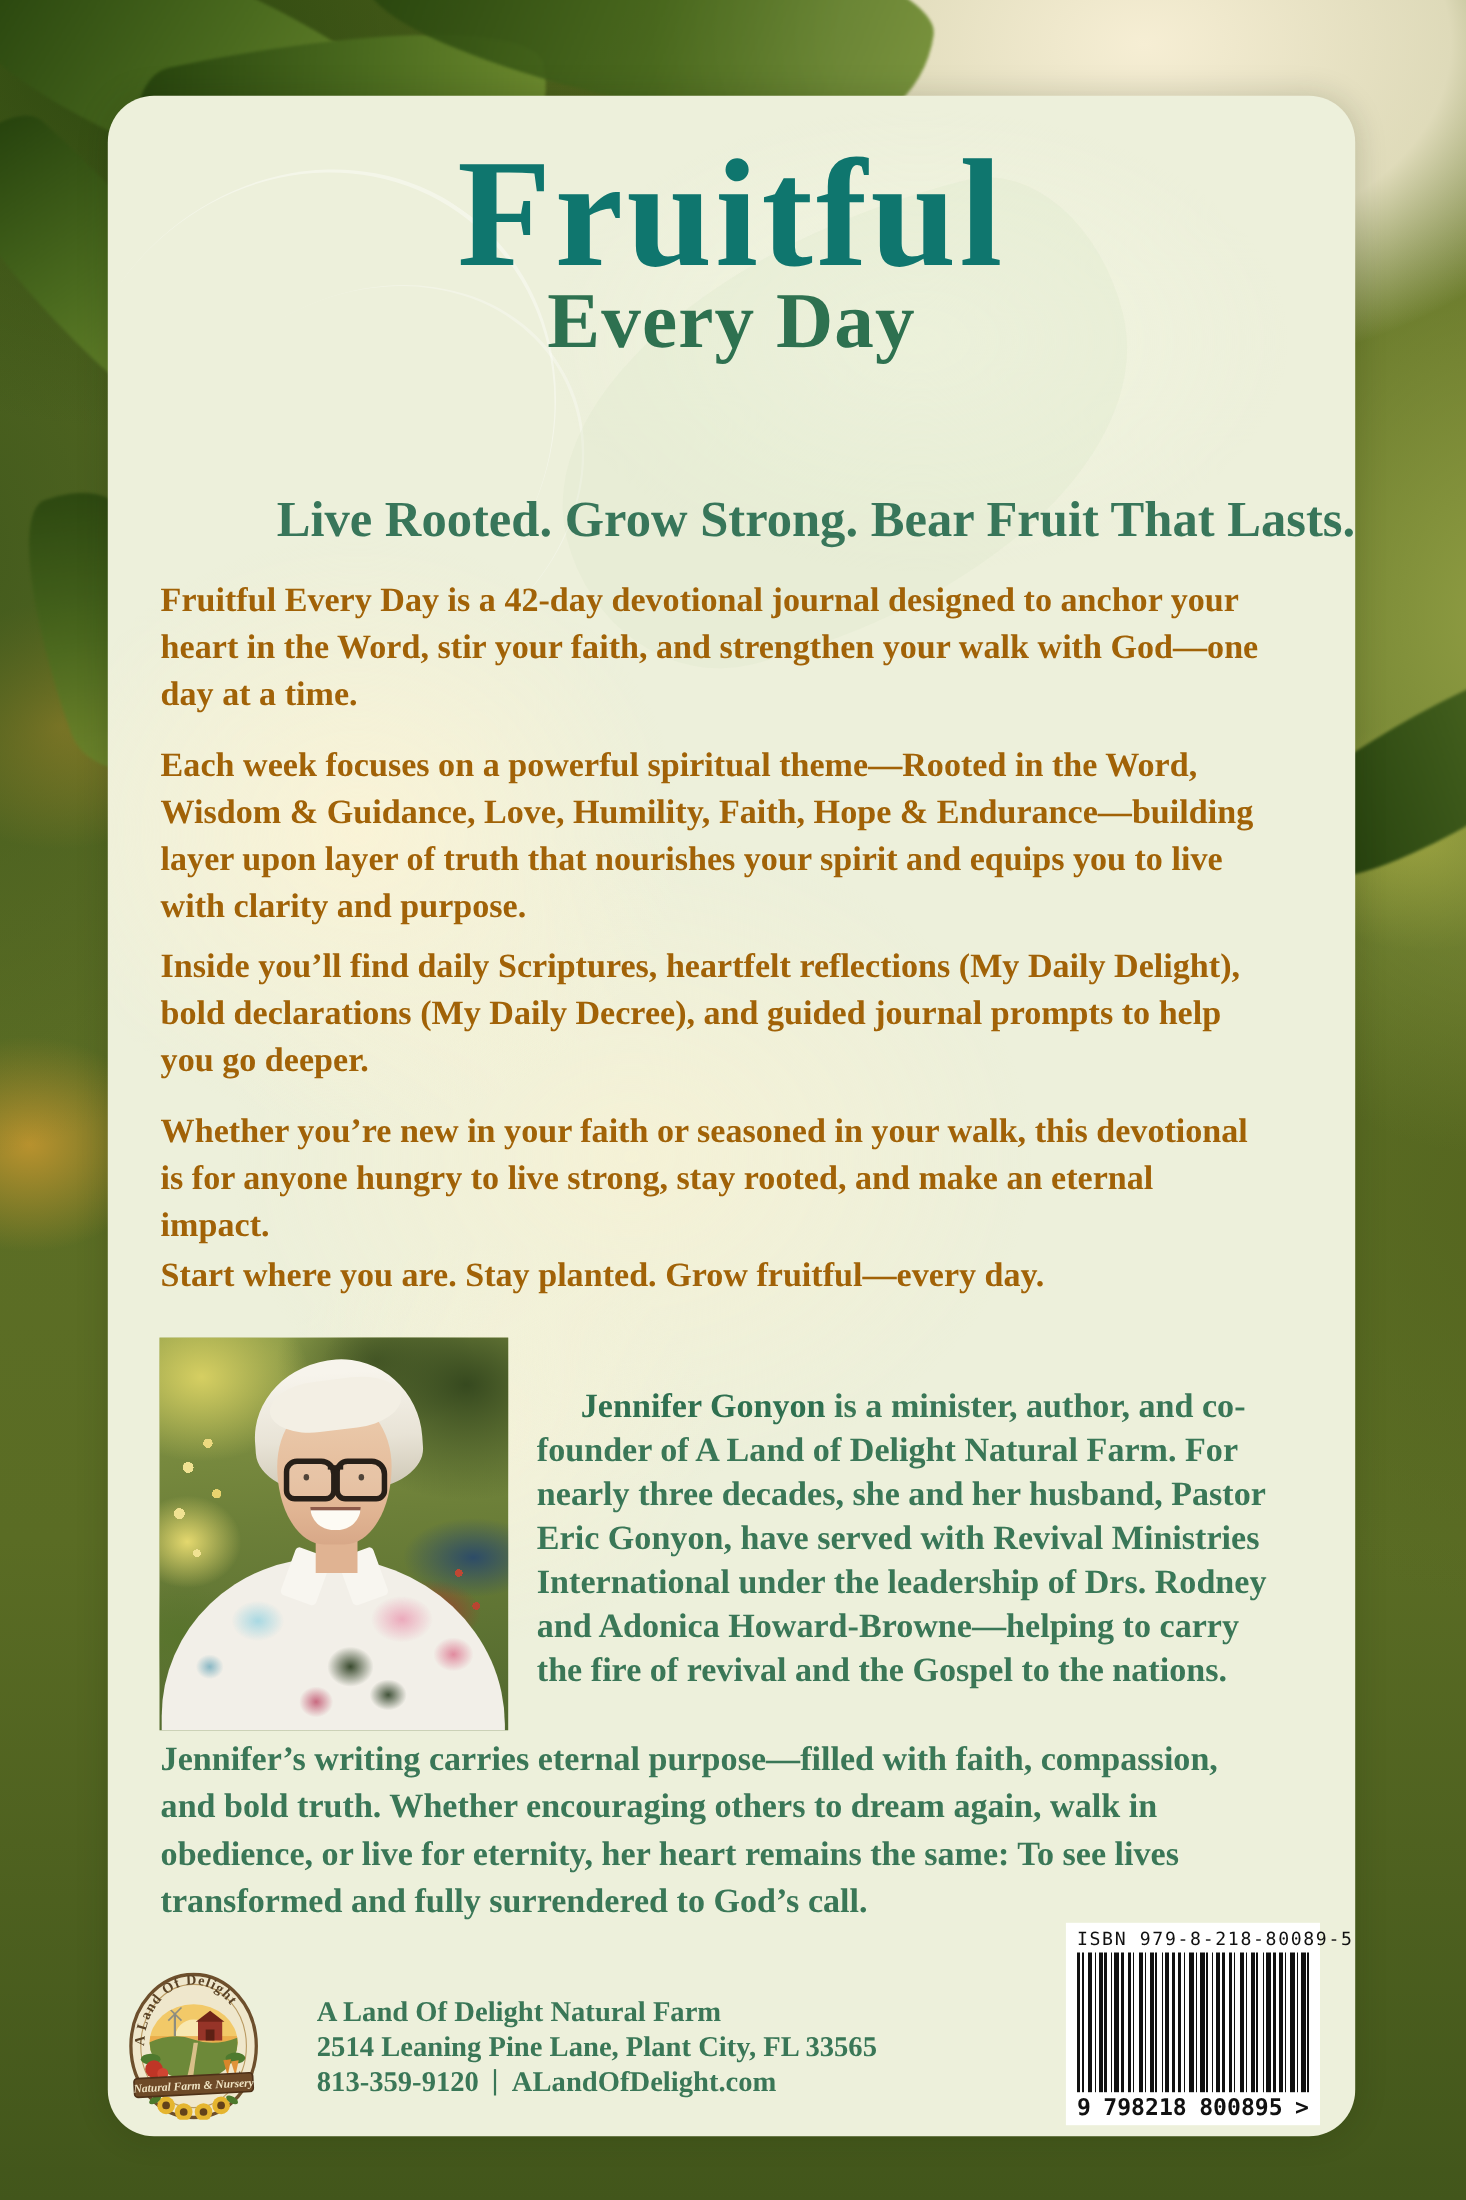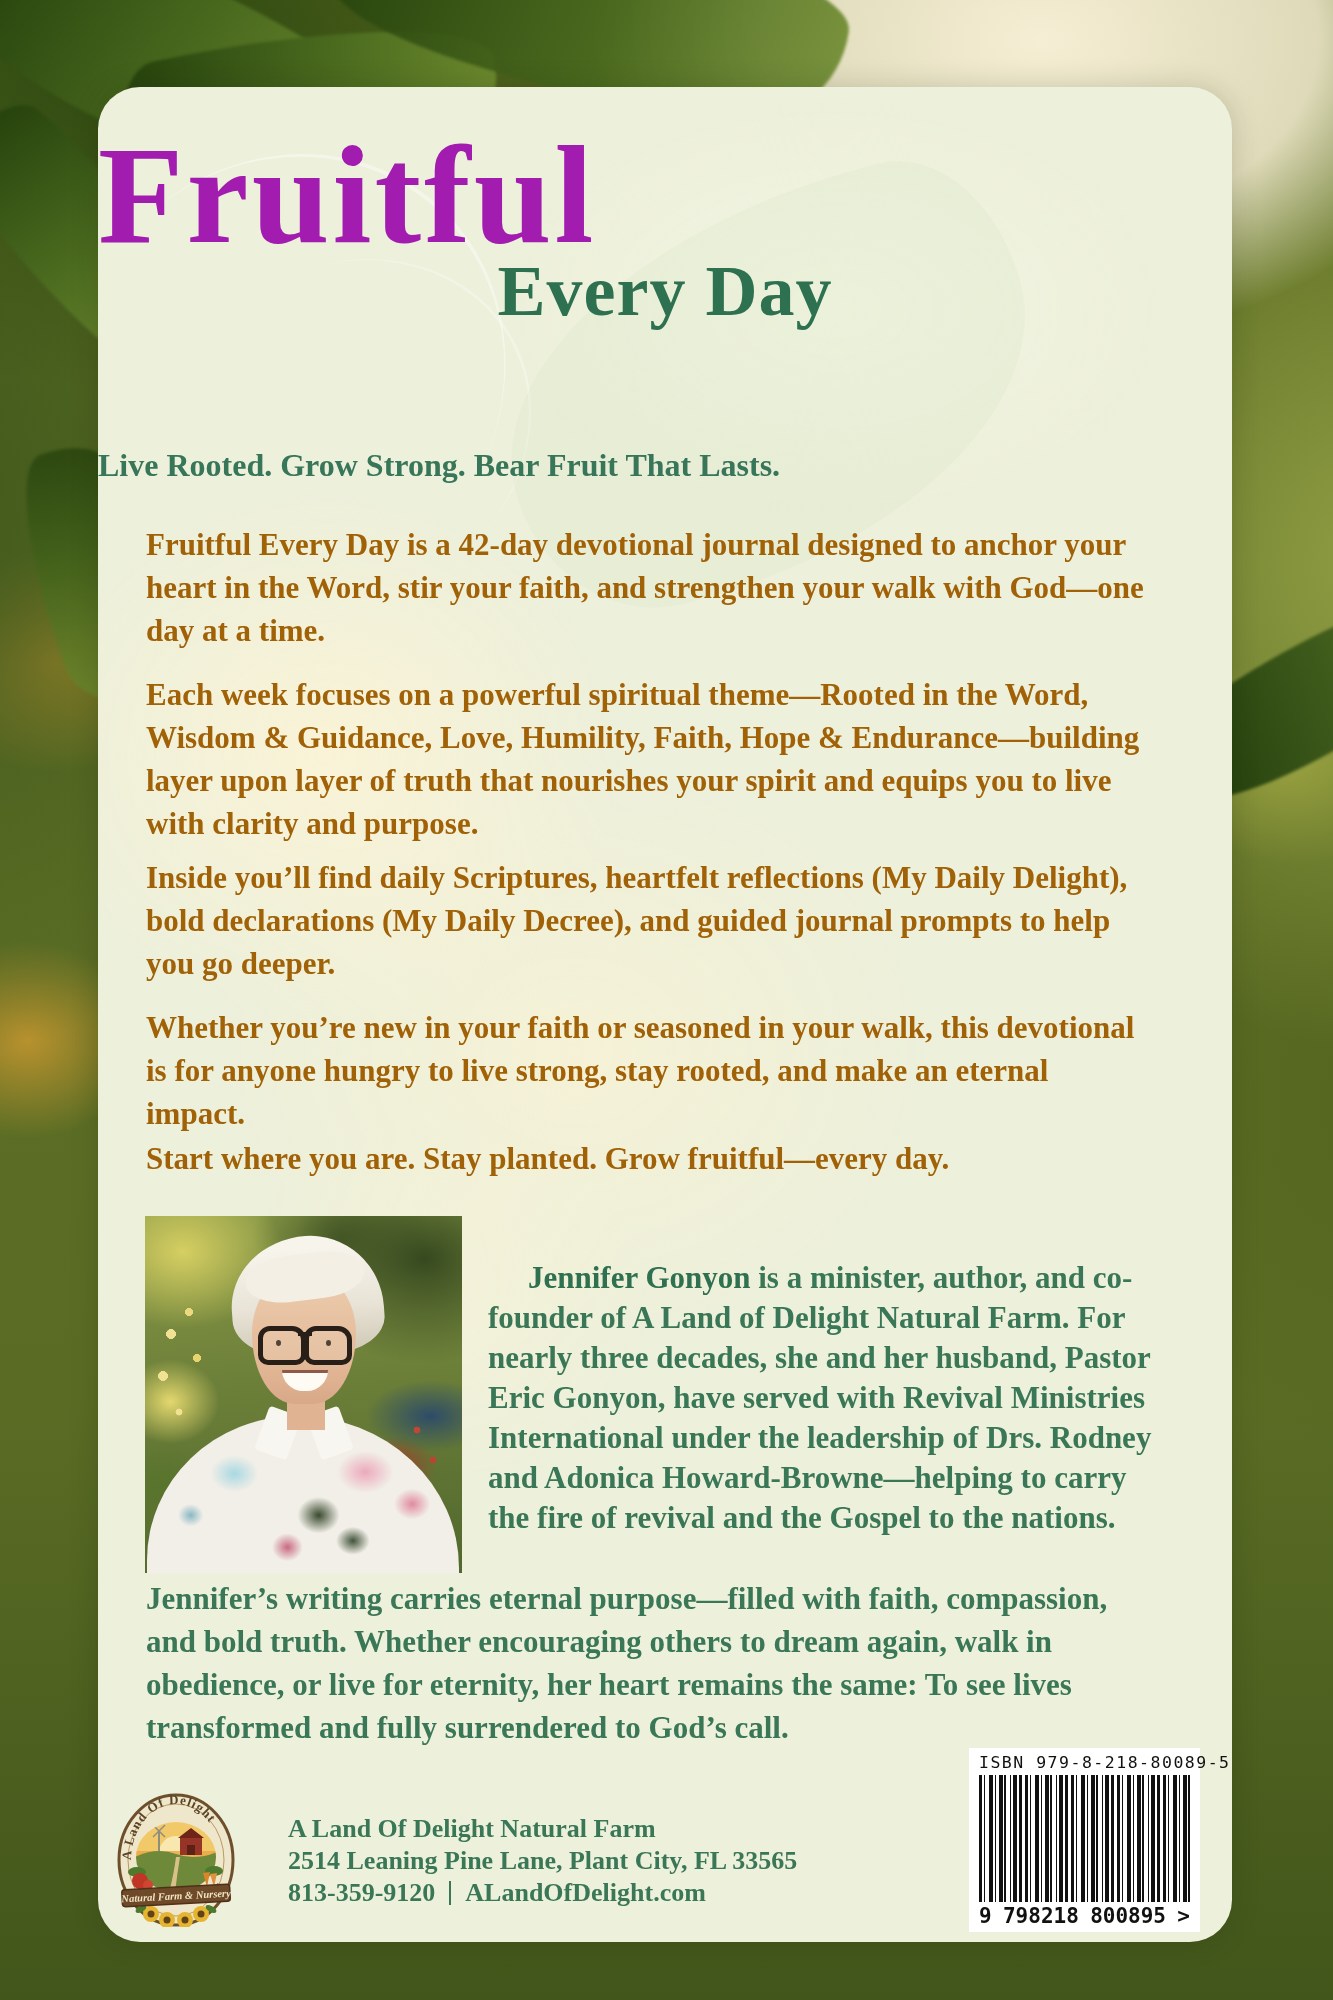--- a/index.html
+++ b/index.html
@@ -48,27 +48,27 @@
   .wm.w1{left:-30px;top:60px;width:430px;height:470px;border-radius:50%;
     border-top:4px solid rgba(255,255,255,.4);transform:rotate(35deg);}
   .wm.w2{left:70px;top:150px;width:340px;height:400px;border-radius:50%;
     border-top:3px solid rgba(255,255,255,.3);transform:rotate(58deg);}
   .wm.w3{left:400px;top:110px;width:540px;height:380px;transform:rotate(-14deg);
     background:rgba(213,227,198,.22);border-radius:80% 20% 75% 25%/60% 40% 60% 40%;}
 
   
   .card *{font-weight:bold;}
   .abs{position:absolute;}
-  .title{left:0;width:100%;top:38px;font-size:140px;line-height:1;
-    color:#a21caf;letter-spacing:3px;}
+  .title{left:0;width:100%;top:38px;text-align:center;font-size:140px;line-height:1;
+    color:#0f766e;letter-spacing:3px;}
   .subtitle{left:0;width:100%;top:168px;text-align:center;font-size:72px;line-height:1;
     color:#2e7150;letter-spacing:1px;}
   .series{left:0;width:100%;top:266px;text-align:center;font-size:50px;line-height:1;
     color:#337454;word-spacing:3px;}
-  .motto{left:0;width:100%;top:362px;text-align:left;font-size:32px;line-height:1;color:#38765a;}
+  .motto{left:0;width:100%;top:362px;text-align:right;font-size:46px;line-height:1;color:#38765a;}
   .body-p{left:48px;width:1004px;margin:0;font-size:31px;line-height:43px;color:#a16207;text-align:left;}
 
   
   .bio-col{left:390px;top:1171px;width:664px;margin:0;font-size:31px;line-height:40px;color:#3a7757;}
   .bio-col .lead{color:#2f7050;margin-left:40px;}
   .bio-cont{left:48px;top:1490px;width:1004px;margin:0;font-size:31px;line-height:43px;color:#3a7757;}
 
   
   .photo{left:47px;top:1129px;width:317px;height:357px;overflow:hidden;background:
     radial-gradient(7px 7px at 26px 118px,#f0e292 70%,transparent 71%),

